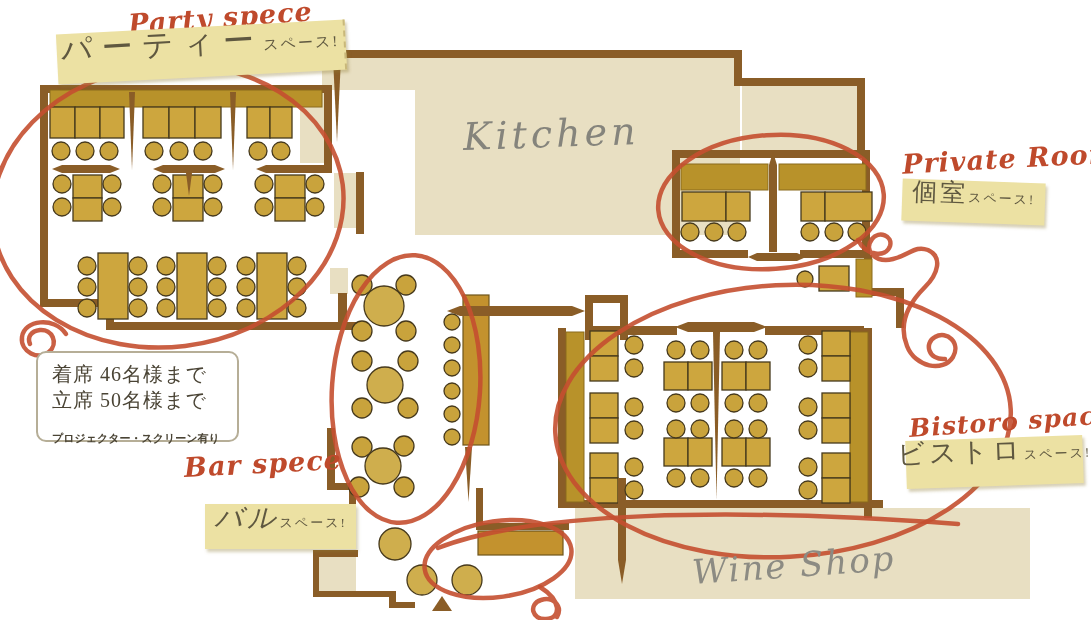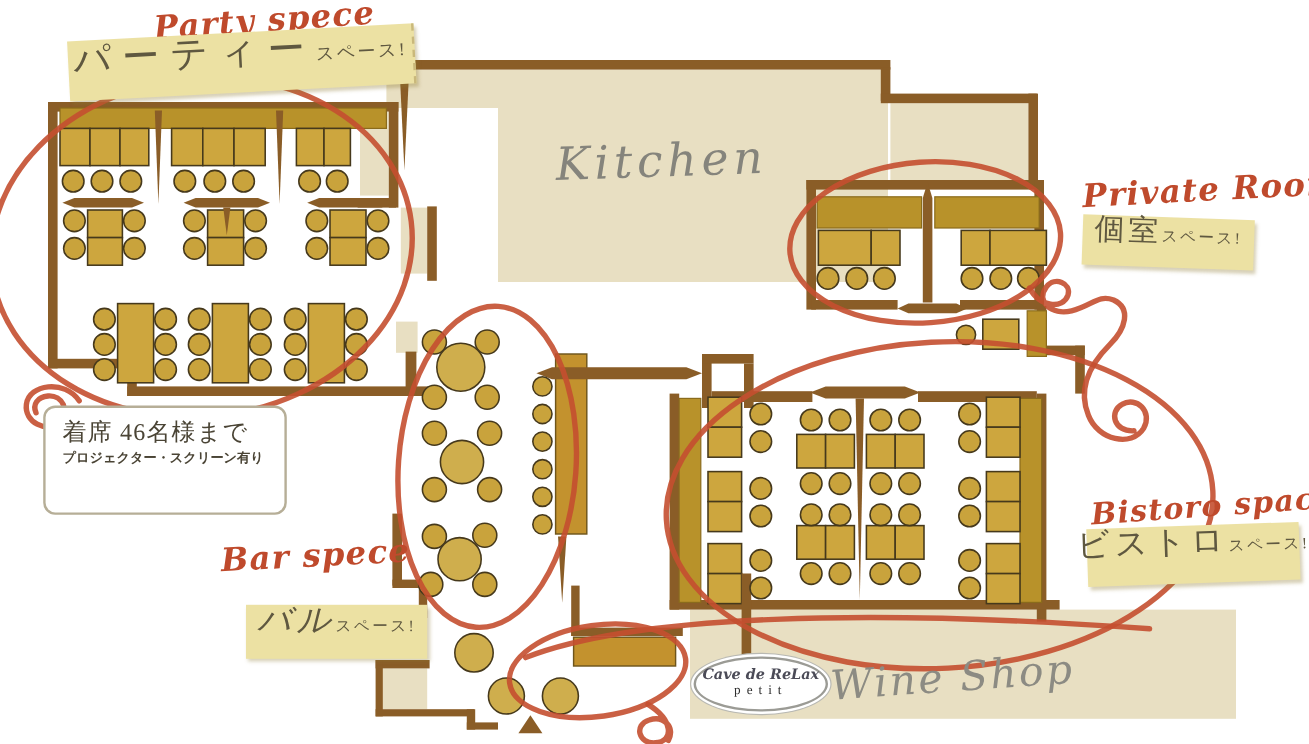--- a/index.html
+++ b/index.html
@@ -21,24 +21,24 @@
   .tag{background:#ece1a3;display:flex;align-items:baseline;justify-content:center;
        box-shadow:2px 3px 3px rgba(140,120,50,.35);color:#5f5840;}
   .tag .main{font-size:30px;letter-spacing:7px;line-height:1;}
   .tag .suffix{font-size:14px;letter-spacing:2px;line-height:1;}
   .gray-script{font-family:"DejaVu Serif",serif;font-style:italic;color:#85847c;}
   #party-script{left:128px;top:2px;font-size:27px;transform:rotate(-4deg);}
   #party-tag{left:57px;top:27px;width:287px;height:50px;transform:rotate(-3deg);
              border-right:2px dashed #c9b87b;}
   #party-tag .main{font-size:31px;letter-spacing:9px;}
   #party-tag .suffix{font-size:15px;}
-  #capacity-box{left:36px;top:338px;width:203px;height:91px;border:2px solid #b6ae97;
+  #capacity-box{left:36px;top:351px;width:203px;height:91px;border:2px solid #b6ae97;
                 border-radius:10px;background:#fff;color:#4a4435;padding:8px 0 0 14px;box-sizing:border-box;}
   #capacity-box .cap-line{font-size:20px;letter-spacing:1px;line-height:1.3;}
-  #capacity-box .cap-note{font-family:"Liberation Sans",sans-serif;font-weight:700;font-size:11px;margin-top:0;}
+  #capacity-box .cap-note{font-family:"Liberation Sans",sans-serif;font-weight:700;font-size:11px;margin-top:18px;}
   #kitchen-label{left:463px;top:112px;font-size:38px;letter-spacing:4px;transform:rotate(-2deg);}
   #private-script{left:902px;top:143px;font-size:27px;transform:rotate(-3deg);}
   #private-tag{left:902px;top:181px;width:143px;height:42px;transform:rotate(2deg);}
   #private-tag .main{font-size:25px;letter-spacing:3px;}
   #private-tag .suffix{font-size:13px;}
   #bistoro-script{left:909px;top:407px;font-size:25px;transform:rotate(-4deg);}
   #bistoro-tag{left:906px;top:438px;width:177px;height:48px;transform:rotate(-2deg);}
   #bistoro-tag .main{font-size:27px;letter-spacing:4px;}
   #bistoro-tag .suffix{font-size:13px;}
   #bar-script{left:184px;top:448px;font-size:27px;transform:rotate(-3deg);}
@@ -280,20 +280,21 @@
 
   <div class="abs script" id="party-script">Party spece</div>
 
   <div class="abs tag" id="party-tag">
     <span class="main">パーティー</span>
     <span class="suffix">スペース!</span>
   </div>
 
   <div class="abs" id="capacity-box">
     <div class="cap-line">着席 46名様まで</div>
+    <div class="cap-line">立席 50名様まで</div>
     <div class="cap-note">プロジェクター・スクリーン有り</div>
   </div>
 
   <div class="abs gray-script" id="kitchen-label">Kitchen</div>
 
   <div class="abs script" id="private-script">Private Room</div>
 
   <div class="abs tag" id="private-tag">
     <span class="main">個室</span>
     <span class="suffix">スペース!</span>
@@ -306,20 +307,16 @@
     <span class="suffix">スペース!</span>
   </div>
 
   <div class="abs script" id="bar-script">Bar spece</div>
 
   <div class="abs tag" id="bar-tag">
     <span class="main">バル</span>
     <span class="suffix">スペース!</span>
   </div>
 
-  <div class="abs" id="logo">
-    <div class="logo-main">Cave de ReLax</div>
-    <div class="logo-sub">petit</div>
-  </div>
 
   <div class="abs gray-script" id="wine-label">Wine Shop</div>
 
 </div>
 
 </body></html>

